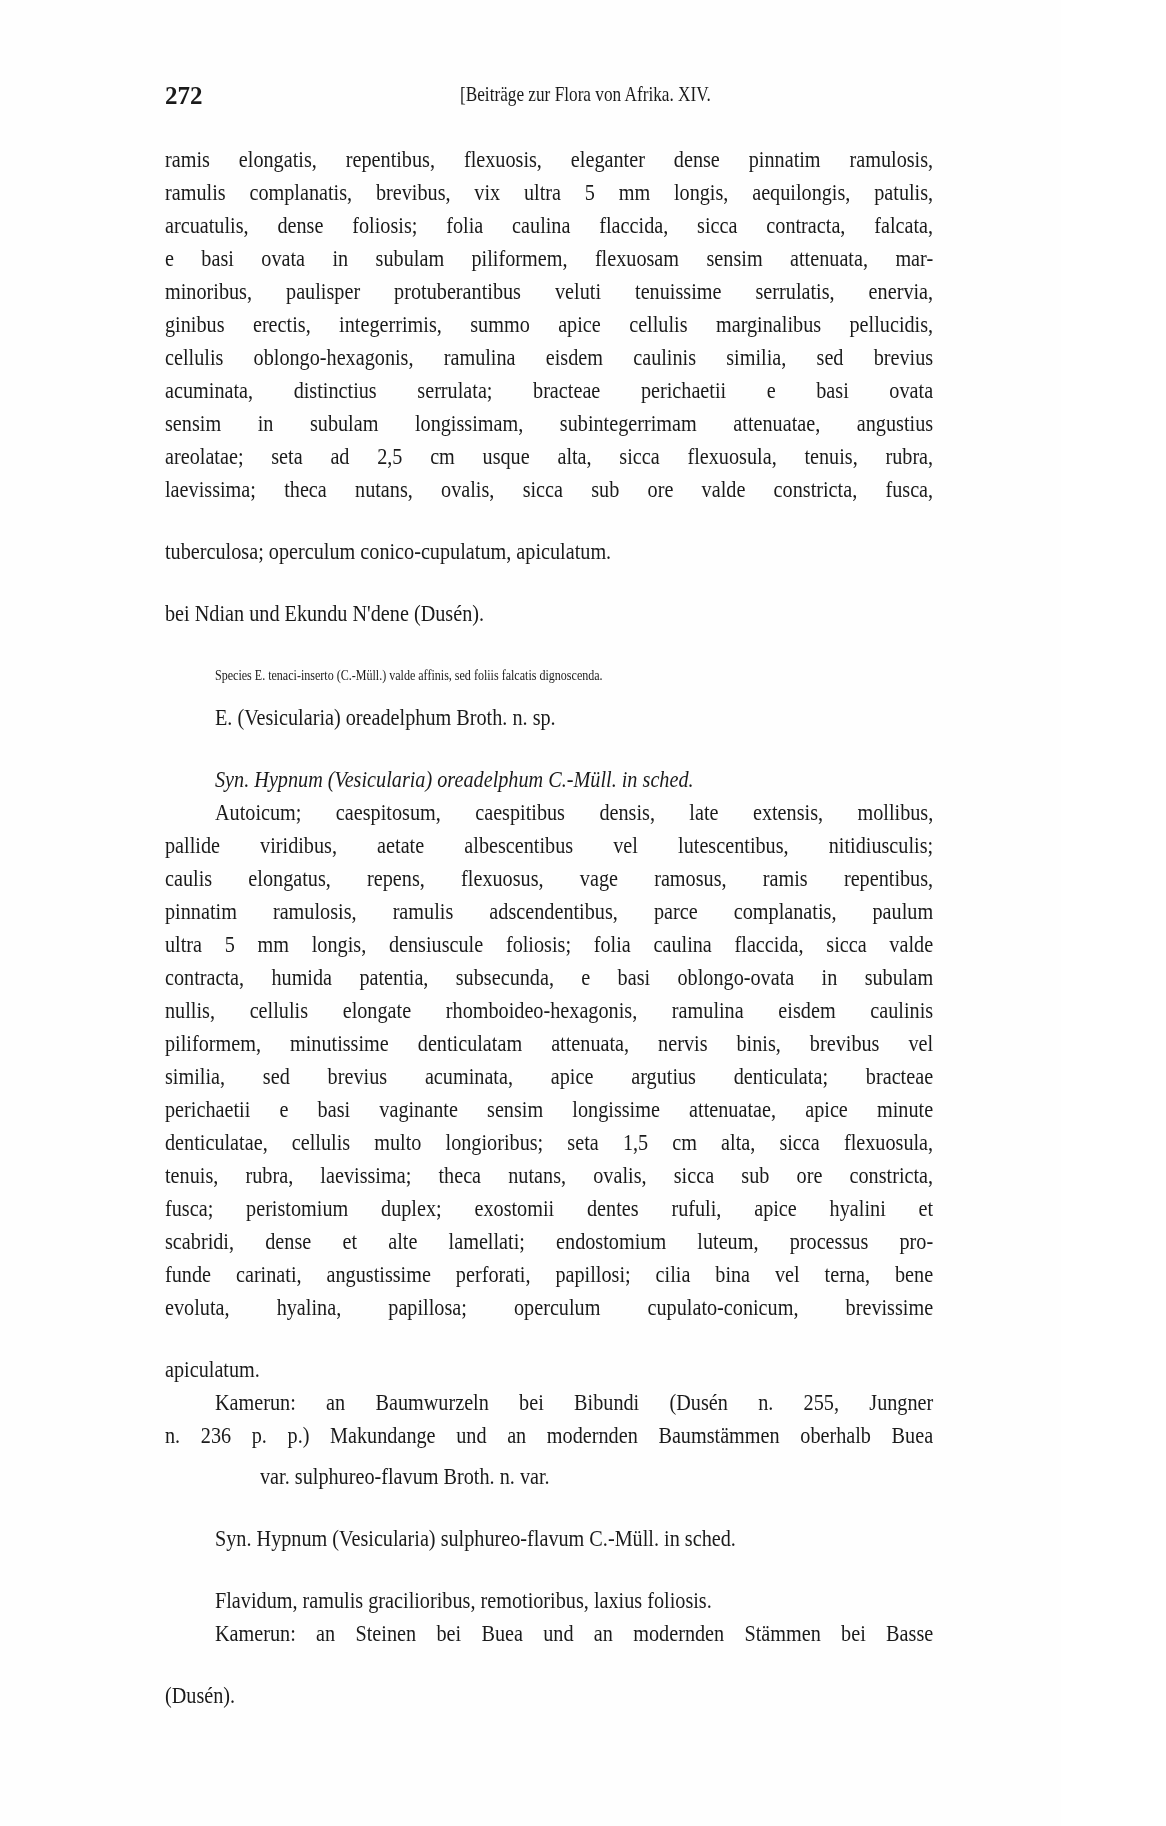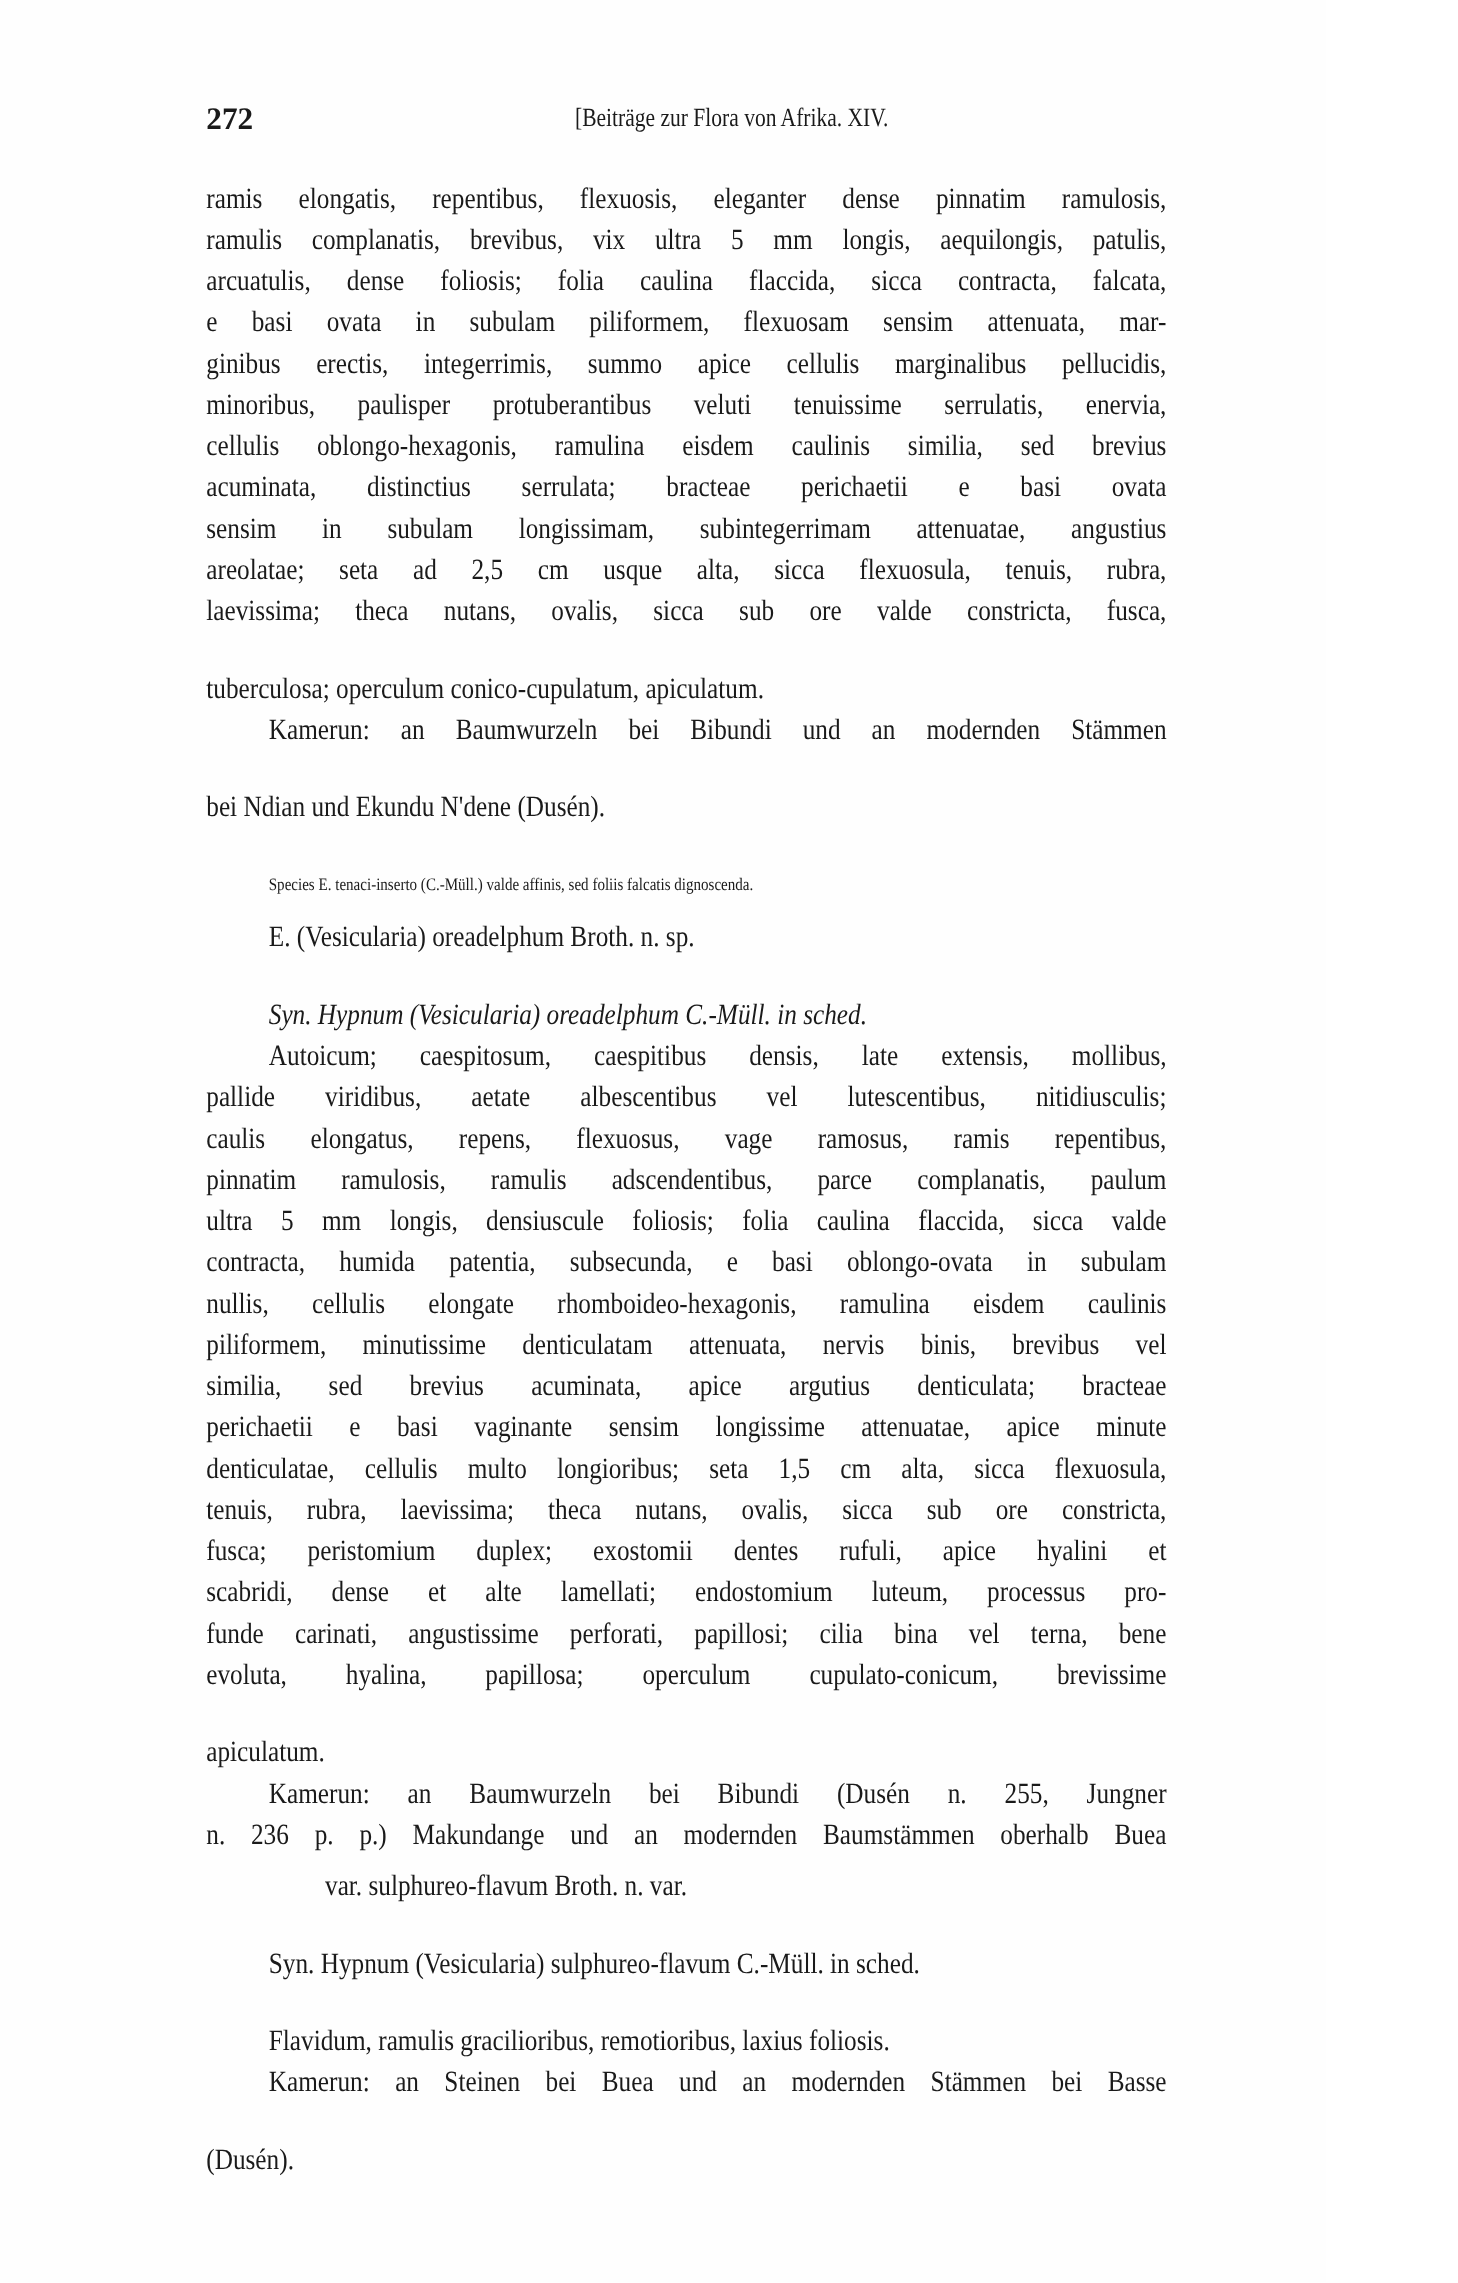--- a/index.html
+++ b/index.html
@@ -34,45 +34,42 @@
     <div class="ln">
         <span class="inner">ramulis complanatis, brevibus, vix ultra 5 mm longis, aequilongis, patulis,</span>
       </div>
     <div class="ln">
         <span class="inner">arcuatulis, dense foliosis; folia caulina flaccida, sicca contracta, falcata,</span>
       </div>
     <div class="ln">
         <span class="inner">e basi ovata in subulam piliformem, flexuosam sensim attenuata, mar-</span>
       </div>
     <div class="ln">
-        <span class="inner">ginibus erectis, integerrimis, summo apice cellulis marginalibus pellucidis,</span>
+        <span class="inner">minoribus, paulisper protuberantibus veluti tenuissime serrulatis, enervia,</span>
       </div>
     <div class="ln">
-        <span class="inner">minoribus, paulisper protuberantibus veluti tenuissime serrulatis, enervia,</span>
+        <span class="inner">ginibus erectis, integerrimis, summo apice cellulis marginalibus pellucidis,</span>
       </div>
     <div class="ln">
         <span class="inner">cellulis oblongo-hexagonis, ramulina eisdem caulinis similia, sed brevius</span>
       </div>
     <div class="ln">
         <span class="inner">acuminata, distinctius serrulata; bracteae perichaetii e basi ovata</span>
       </div>
     <div class="ln">
         <span class="inner">sensim in subulam longissimam, subintegerrimam attenuatae, angustius</span>
       </div>
     <div class="ln">
         <span class="inner">areolatae; seta ad 2,5 cm usque alta, sicca flexuosula, tenuis, rubra,</span>
       </div>
     <div class="ln">
         <span class="inner">laevissima; theca nutans, ovalis, sicca sub ore valde constricta, fusca,</span>
       </div>
     <div class="ln last">
         <span class="inner">tuberculosa; operculum conico-cupulatum, apiculatum.</span>
-      </div>
-    <div class="ln indent">
-        <span class="inner">Kamerun: an Baumwurzeln bei Bibundi und an modernden Stämmen</span>
       </div>
     <div class="ln last">
         <span class="inner">bei Ndian und Ekundu N'dene (Dusén).</span>
       </div>
     <div class="ln small indent last">
         <span class="inner">Species E. tenaci-inserto (C.-Müll.) valde affinis, sed foliis falcatis dignoscenda.</span>
       </div>
     <div class="ln indent last gap">
         <span class="inner">E. (Vesicularia) oreadelphum Broth. n. sp.</span>
       </div>

